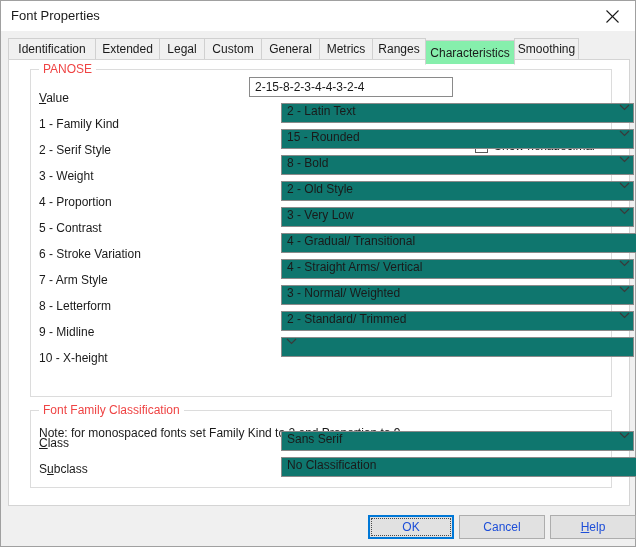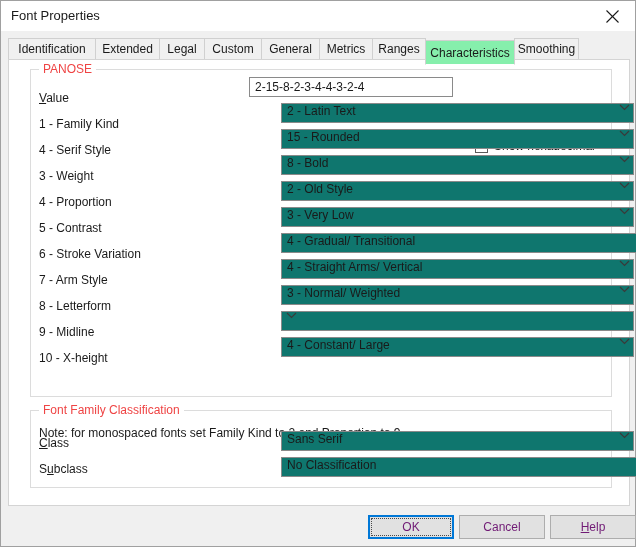--- a/index.html
+++ b/index.html
@@ -188,21 +188,21 @@
   .btn {
     position: absolute;
     box-sizing: border-box;
     height: 24px;
     background: #e1e1e1;
     border: 1px solid #adadad;
     display: flex;
     align-items: center;
     justify-content: center;
     font-size: 12px;
-    color: #701a75;
+    color: #1d4ed8;
     white-space: nowrap;
   }
   .btn u { text-decoration: underline; }
   .btn.default {
     border: 2px solid #0078d7;
     background: #e1e1e1;
   }
   .btn.default .focus-rect {
     position: absolute;
     left: 1px; top: 1px; right: 1px; bottom: 1px;
@@ -279,21 +279,21 @@
     <div id="panose-rows">
         <div class="field-label" style="left: 30px; top: 57px;">1 - Family Kind</div>
         <div class="combo" style="left: 240px; top: 43px; width: 353px;">
           <span class="combo-text">2 - Latin Text</span>
           <span class="combo-arrow">
             <svg width="11" height="7" viewBox="0 0 11 7">
               <polyline points="1,1 5.5,5.5 10,1" fill="none" stroke="#3a3a3a" stroke-width="1.2"></polyline>
             </svg>
           </span>
         </div>
-        <div class="field-label" style="left: 30px; top: 83px;">4 - Serif Style</div>
+        <div class="field-label" style="left: 30px; top: 83px;">2 - Serif Style</div>
         <div class="combo" style="left: 240px; top: 69px; width: 353px;">
           <span class="combo-text">15 - Rounded</span>
           <span class="combo-arrow">
             <svg width="11" height="7" viewBox="0 0 11 7">
               <polyline points="1,1 5.5,5.5 10,1" fill="none" stroke="#3a3a3a" stroke-width="1.2"></polyline>
             </svg>
           </span>
         </div>
         <div class="field-label" style="left: 30px; top: 109px;">3 - Weight</div>
         <div class="combo" style="left: 240px; top: 95px; width: 353px;">
@@ -344,29 +344,29 @@
         <div class="combo" style="left: 240px; top: 225px; width: 353px;">
           <span class="combo-text">3 - Normal/ Weighted</span>
           <span class="combo-arrow">
             <svg width="11" height="7" viewBox="0 0 11 7">
               <polyline points="1,1 5.5,5.5 10,1" fill="none" stroke="#3a3a3a" stroke-width="1.2"></polyline>
             </svg>
           </span>
         </div>
         <div class="field-label" style="left: 30px; top: 265px;">9 - Midline</div>
         <div class="combo" style="left: 240px; top: 251px; width: 353px;">
+          <span class="combo-text">2 - Standard/ Trimmed</span>
           <span class="combo-arrow">
             <svg width="11" height="7" viewBox="0 0 11 7">
               <polyline points="1,1 5.5,5.5 10,1" fill="none" stroke="#3a3a3a" stroke-width="1.2"></polyline>
             </svg>
           </span>
         </div>
         <div class="field-label" style="left: 30px; top: 291px;">10 - X-height</div>
         <div class="combo" style="left: 240px; top: 277px; width: 353px;">
-          <span class="combo-text">4 - Constant/ Large</span>
           <span class="combo-arrow">
             <svg width="11" height="7" viewBox="0 0 11 7">
               <polyline points="1,1 5.5,5.5 10,1" fill="none" stroke="#3a3a3a" stroke-width="1.2"></polyline>
             </svg>
           </span>
         </div>
       </div>
 
     <div id="note-text">Note: for monospaced fonts set Family Kind to 2 and Proportion to 9.</div>
 

